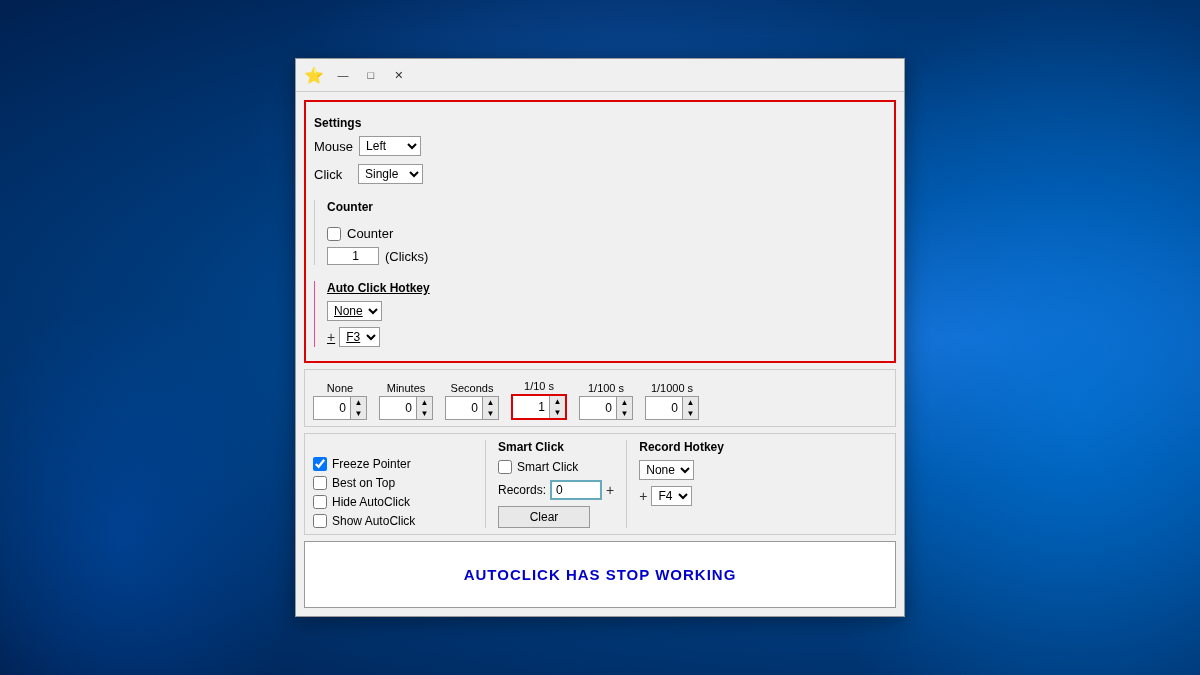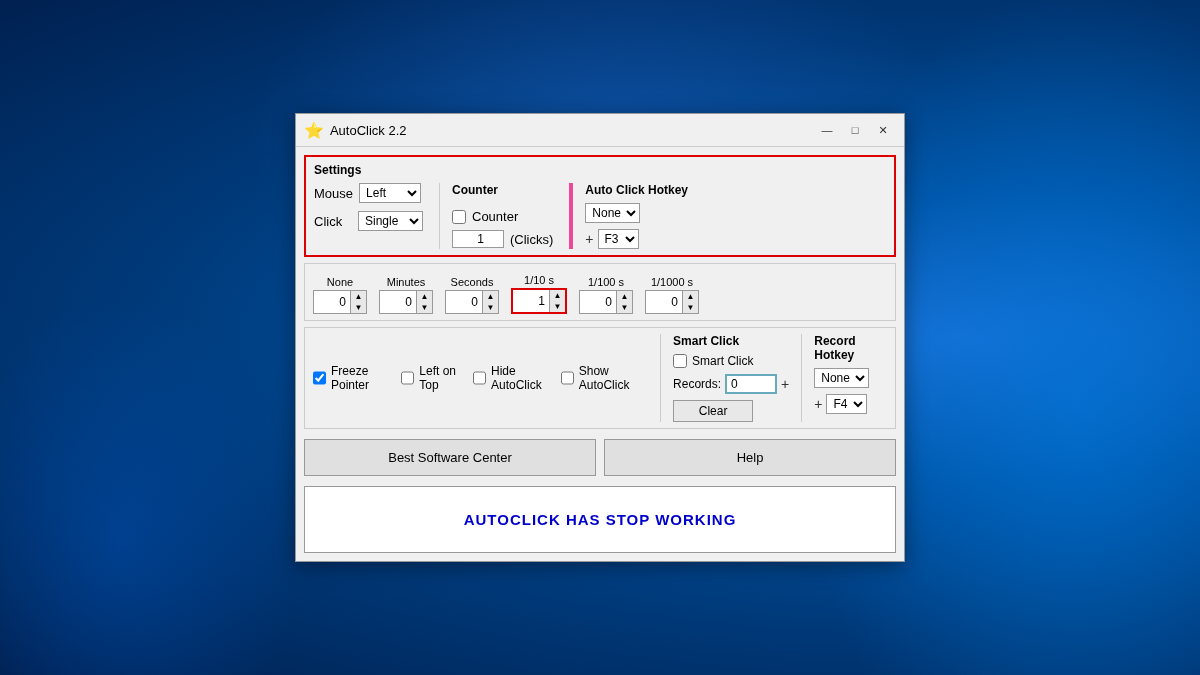--- a/index.html
+++ b/index.html
@@ -75,32 +75,33 @@
     }
     .window-body {
       padding: 8px;
       display: flex;
       flex-direction: column;
       gap: 6px;
     }
     
     .section-settings {
       border: 2px solid #d00;
-      padding: 6px 8px;
+      padding: 14px 8px;
       background: #f0f0f0;
     }
     .section-label {
       font-size: 12px;
       font-weight: 600;
       margin-bottom: 6px;
       color: #000;
     }
     .settings-inner {
       display: flex;
       gap: 16px;
+      flex-direction: column;
     }
     .settings-left {
       display: flex;
       flex-direction: column;
       gap: 8px;
     }
     .settings-row {
       display: flex;
       align-items: center;
       gap: 6px;
@@ -123,25 +124,26 @@
       display: flex;
       flex-direction: column;
       gap: 6px;
     }
     .counter-row {
       display: flex;
       align-items: center;
       gap: 6px;
     }
     .hotkey-section {
-      border-left: 4px solid #ec4899;
+      border-left: 1px solid #ec4899;
       padding-left: 12px;
       display: flex;
       flex-direction: column;
       gap: 6px;
+      text-decoration: underline;
     }
     .hotkey-label {
       font-size: 12px;
       font-weight: 600;
       color: #000;
     }
     .hotkey-row {
       display: flex;
       align-items: center;
       gap: 4px;
@@ -220,20 +222,21 @@
     
     .section-bottom {
       border: 1px solid #ccc;
       padding: 6px 8px;
       background: #f0f0f0;
       display: flex;
       gap: 12px;
     }
     .checkboxes-col {
       display: flex;
+      flex-direction: column;
       gap: 5px;
       min-width: 160px;
       justify-content: flex-end;
     }
     .checkbox-row {
       display: flex;
       align-items: center;
       gap: 5px;
       font-size: 12px;
       color: #000;
@@ -257,21 +260,21 @@
       font-size: 12px;
     }
     .records-input {
       width: 52px;
       border: 2px solid #6ab;
       background: #fff;
       font-size: 12px;
       padding: 1px 4px;
     }
     .clear-btn {
-      width: 80px;
+      width: 92px;
       padding: 3px 0;
       background: #e8e8e8;
       border: 1px solid #999;
       font-size: 12px;
       cursor: pointer;
       text-align: center;
     }
     .record-hotkey-col {
       border-left: 1px solid #ccc;
       padding-left: 12px;
@@ -311,21 +314,20 @@
   </style>
 </head>
 <body>
 
 <div class="desktop-bg"></div>
 
 <div class="window">
 
   <div class="titlebar">
     <span class="titlebar-icon">⭐</span>
-    <span class="titlebar-title">AutoClick 2.2</span>
     <div class="titlebar-controls">
       <button class="titlebar-btn">—</button>
       <button class="titlebar-btn">□</button>
       <button class="titlebar-btn close">✕</button>
     </div>
   </div>
 
   <div class="window-body">
 
     <div class="section-settings">
@@ -461,21 +463,21 @@
 
     <div class="section-bottom">
 
       <div class="checkboxes-col">
         <div class="checkbox-row">
           <input type="checkbox" checked="" style="">
           <span>Freeze Pointer</span>
         </div>
         <div class="checkbox-row">
           <input type="checkbox" style="">
-          <span>Left on Top</span>
+          <span>Best on Top</span>
         </div>
         <div class="checkbox-row">
           <input type="checkbox" style="">
           <span>Hide AutoClick</span>
         </div>
         <div class="checkbox-row">
           <input type="checkbox" style="">
           <span>Show AutoClick</span>
         </div>
       </div>
@@ -511,21 +513,17 @@
             <option>F1</option>
             <option>F2</option>
             <option>F3</option>
             <option>F5</option>
           </select>
         </div>
       </div>
 
     </div>
 
-    <div class="footer-buttons">
-      <button class="footer-btn">Best Software Center</button>
-      <button class="footer-btn">Help</button>
-    </div>
 
     <div class="status-bar">AUTOCLICK HAS STOP WORKING</div>
 
   </div>
 </div>
 
 </body></html>

